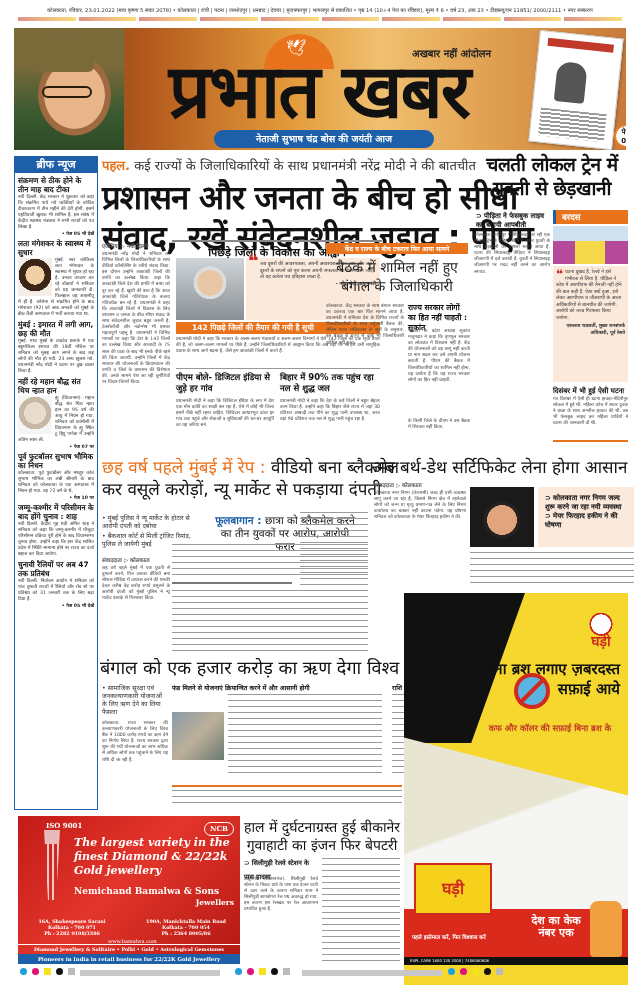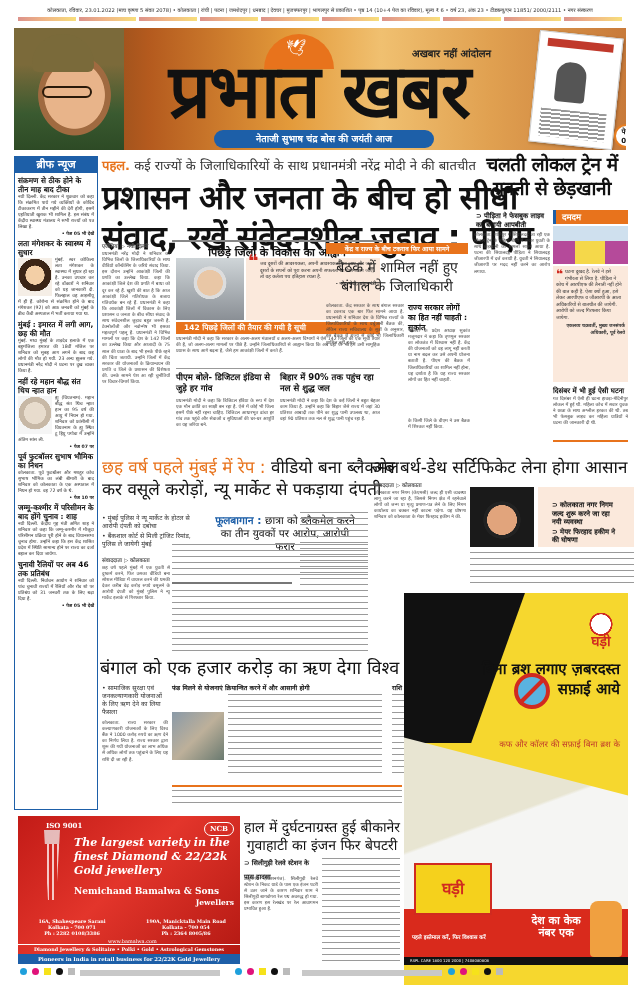--- a/index.html
+++ b/index.html
@@ -41,54 +41,54 @@
   .byline { left: 102px; top: 242px; font-size: 5.5px; font-weight: bold; color: #555; }
   .textcol { font-size: 4.6px; line-height: 6.1px; color: #444; text-align: justify; overflow: hidden; }
   .lines { background: repeating-linear-gradient(180deg,#9a9a9a 0 1.2px,transparent 1.2px 6px); }
 
   .boxdev { left: 172px; top: 240px; width: 210px; height: 196px; border-top: 2px solid #888; }
   .boxdev-title { font-weight: bold; font-size: 11px; text-align: center; margin-top: 2px; }
   .modi { position: absolute; left: 4px; top: 16px; width: 68px; height: 62px; background: radial-gradient(circle at 50% 40%,#e9c7a6 0 25%,#ddd 26% 32%,transparent 33%), linear-gradient(180deg,#cfd5d8,#8a8f95); }
   .quote { position: absolute; left: 74px; top: 16px; width: 134px; height: 62px; background: #fbe9dc; font-size: 4.8px; line-height: 6.5px; padding: 3px 4px 3px 14px; color: #333; }
   .quote .qm { position: absolute; left: 2px; top: 0; color: #d02a20; font-size: 18px; font-weight: bold; }
   .quote .qa { text-align: right; font-weight: bold; }
-  .orangebar { position: absolute; left: 4px; top: 80px; width: 204px; height: 12px; background: #e8731c; color: #fff; font-size: 7.5px; font-weight: bold; line-height: 12px; padding-left: 8px; }
+  .orangebar { position: absolute; left: 4px; top: 80px; width: 204px; height: 12px; background: #e8731c; color: #fff; font-size: 7.5px; font-weight: bold; line-height: 12px; padding-left: 16px; }
   .sub1 { position: absolute; top: 130px; width: 98px; font-weight: bold; font-size: 8.5px; line-height: 11px; }
   .orangehdr { left: 326px; top: 243px; width: 142px; height: 11px; background: #e8731c; color: #fff; font-size: 6.3px; font-weight: bold; text-align: center; line-height: 11px; }
   .bengal-head { left: 326px; top: 258px; width: 142px; font-size: 14px; line-height: 19px; text-align: center; color: #222; }
   .rhead { left: 408px; top: 303px; width: 62px; font-size: 7.6px; line-height: 10px; font-weight: bold; }
 
   .rtitle { left: 472px; top: 152px; width: 160px; font-size: 19px; line-height: 24px; text-align: center; font-weight: bold; letter-spacing: -0.5px; }
   .rbul { font-weight: bold; font-size: 6.8px; line-height: 8.5px; }
   .dumdum { left: 553px; top: 210px; width: 75px; height: 14px; background: #e8731c; color: #fff; font-size: 8.5px; font-weight: bold; padding-left: 6px; line-height: 14px; border-left: 3px solid #1d5fa8; }
   .train { left: 553px; top: 226px; width: 75px; height: 38px; background: linear-gradient(180deg,#cfe0ee 0 40%,transparent 40%), linear-gradient(90deg,#b54a9a 0 30%,#f5d84a 30% 70%,#b54a9a 70%); }
   .trainq { left: 553px; top: 266px; width: 75px; height: 116px; background: #fbe9dc; padding: 3px; font-size: 4.8px; line-height: 6.5px; color: #333; }
   .trainq .qm { color: #d02a20; font-size: 12px; font-weight: bold; float: left; margin-right: 2px; line-height: 10px; }
 
   .h2row { left: 102px; top: 456px; width: 270px; font-size: 17px; line-height: 22px; white-space: nowrap; }
   .h2row .or { color: #e8731c; }
   .birth { left: 372px; top: 456px; width: 262px; font-size: 17px; line-height: 22px; white-space: nowrap; }
   .mayor { left: 470px; top: 487px; width: 64px; height: 60px; background: radial-gradient(circle at 50% 55%,#e1a47c 0 32%,#222 33% 40%,#1a1a1a 41%); }
-  .mayorbox { left: 538px; top: 487px; width: 96px; height: 60px; background: #fbe9dc; padding: 14px; }
+  .mayorbox { left: 538px; top: 487px; width: 96px; height: 60px; background: #fbe9dc; padding: 7px; }
 
   .phool { left: 210px; top: 514px; width: 150px; font-size: 10.5px; line-height: 13px; text-align: center; }
   .phool .b { color: #1d5fa8; font-weight: bold; }
 
   .wbhead { left: 100px; top: 656px; width: 366px; font-size: 18px; line-height: 24px; white-space: nowrap; }
   .wbsub { left: 172px; top: 683px; width: 210px; font-size: 6.3px; font-weight: bold; }
   .wbsub2 { left: 392px; top: 683px; width: 80px; font-size: 6.3px; font-weight: bold; }
   .wbimg { left: 172px; top: 712px; width: 52px; height: 48px; background: linear-gradient(135deg,#8a9aa8,#bdb09a 50%,#6a7a70); }
   .orangeline { height: 2px; background: #e8731c; }
 
   .ghadi { left: 404px; top: 593px; width: 224px; height: 441px; overflow: hidden; background: #f6d72e; }
   .gblack { position: absolute; left: 0; top: 0; width: 224px; height: 150px; background: #111; clip-path: polygon(0 0,54% 0,30% 100%,0 100%); }
   .shirt { position: absolute; left: 0; top: 130px; width: 224px; height: 242px; background: linear-gradient(160deg,#e8e5d2 0 40%,#f5f5f3 41% 100%); clip-path: polygon(0 6%,100% 30%,100% 100%,0 100%); }
   .ghadi-logo { position: absolute; left: 178px; top: 20px; width: 38px; height: 40px; text-align: center; color: #d02a20; font-weight: 900; font-size: 14px; line-height: 56px; background: radial-gradient(circle at 50% 28%,#fff 0 28%,#d02a20 29% 33%,transparent 34%); }
   .ghadi-h { position: absolute; right: 8px; top: 66px; width: 140px; text-align: right; font-size: 15px; line-height: 20px; font-weight: 900; color: #111; margin-left: 16px; }
-  .ghadi-s { position: absolute; right: 8px; top: 130px; width: 140px; text-align: right; font-size: 8.5px; line-height: 11px; font-weight: normal; color: #c0392b; margin-top: 16px; }
+  .ghadi-s { position: absolute; right: 8px; top: 130px; width: 140px; text-align: center; font-size: 8.5px; line-height: 11px; font-weight: bold; color: #c0392b; }
   .nobrush { position: absolute; left: 110px; top: 80px; width: 36px; height: 36px; border: 4px solid #d02a20; border-radius: 50%; background: #5ab3e0; }
   .nobrush::after { content: ""; position: absolute; left: 12px; top: -4px; width: 4px; height: 36px; background: #d02a20; transform: rotate(45deg); }
   .redband { position: absolute; left: 0; top: 316px; width: 224px; height: 48px; background: #d92a1c; }
   .pack { position: absolute; left: 10px; top: 270px; width: 78px; height: 52px; background: #f5d11c; border: 2px solid #d02a20; color: #d02a20; font-weight: 900; font-size: 16px; text-align: center; line-height: 48px; }
   .desh { position: absolute; left: 120px; top: 322px; width: 64px; color: #fff; font-size: 11px; line-height: 12px; font-weight: bold; text-align: center; }
   .slogan { position: absolute; left: 8px; top: 340px; color: #fff; font-size: 5.5px; font-weight: bold; }
   .hand { position: absolute; left: 186px; top: 308px; width: 32px; height: 56px; background: #f0a040; border-radius: 8px 8px 4px 4px; }
   .gfoot { position: absolute; left: 0; top: 364px; width: 224px; height: 8px; background: #111; color: #fff; font-size: 3.8px; line-height: 8px; padding-left: 6px; white-space: nowrap; }
 
   .jewel { left: 18px; top: 816px; width: 222px; height: 148px; background: linear-gradient(135deg,#c21b17 0%,#e3352b 45%,#b21812 100%); color: #fff; font-family: "DejaVu Serif", serif; overflow: hidden; }
@@ -166,21 +166,21 @@
   <div class="bt">ह्यू (वियतनाम). महान बौद्ध संत थिच न्हात हान का 95 वर्ष की आयु में निधन हो गया. शनिवार को फ्रांसीसी में वियतनाम के ह्यू स्थित टू हियु पगोडा में उन्होंने अंतिम सांस ली.</div>
   <div class="bref">• पेज 07 पर</div>
 
   <div class="bh">पूर्व फुटबॉलर सुभाष भौमिक का निधन</div>
   <div class="bt">कोलकाता. पूर्व फुटबॉलर और मशहूर कोच सुभाष भौमिक का लंबी बीमारी के बाद शनिवार को कोलकाता के एक अस्पताल में निधन हो गया. वह 72 वर्ष के थे.</div>
   <div class="bref">• पेज 10 पर</div>
 
   <div class="bh">जम्मू-कश्मीर में परिसीमन के बाद होंगे चुनाव : शाह</div>
   <div class="bt">नयी दिल्ली. केंद्रीय गृह मंत्री अमित शाह ने शनिवार को कहा कि जम्मू-कश्मीर में मौजूदा परिसीमन प्रक्रिया पूरी होने के बाद विधानसभा चुनाव होगा. उन्होंने कहा कि इस केंद्र शासित प्रदेश में स्थिति सामान्य होने पर राज्य का दर्जा बहाल कर दिया जायेगा.</div>
 
-  <div class="bh">चुनावी रैलियों पर अब 46 तक प्रतिबंध</div>
+  <div class="bh">चुनावी रैलियों पर अब 47 तक प्रतिबंध</div>
   <div class="bt">नयी दिल्ली. निर्वाचन आयोग ने शनिवार को पांच चुनावी राज्यों में रैलियों और रोड शो पर प्रतिबंध को 31 जनवरी तक के लिए बढ़ा दिया है.</div>
   <div class="bref">• पेज 05 भी देखें</div>
 </div>
 
 <div class="abs kicker"><span class="k1">पहल.</span><span> कई राज्यों के जिलाधिकारियों के साथ प्रधानमंत्री नरेंद्र मोदी ने की बातचीत</span></div>
 <div class="abs headline1">
   <div>प्रशासन और जनता के बीच हो सीधा</div>
   <div>संवाद, रखें संवेदनशील जुड़ाव : पीएम</div>
 </div>
 <div class="abs byline">एजेंसियां ▷ नयी दिल्ली</div>
@@ -206,21 +206,21 @@
 <div class="abs orangehdr">केंद्र व राज्य के बीच टकराव फिर आया सामने</div>
 <div class="abs bengal-head">बैठक में शामिल नहीं हुए बंगाल के जिलाधिकारी</div>
 <div class="abs textcol" style="left:326px;top:303px;width:78px;height:134px;">कोलकाता. केंद्र सरकार के साथ बंगाल सरकार का टकराव एक बार फिर सामने आया है. प्रधानमंत्री ने शनिवार देश के विभिन्न राज्यों के जिलाधिकारियों के साथ वर्चुअली बैठक की, लेकिन राज्य सचिवालय के सूत्रों के अनुसार, इस बैठक में राज्य से कोई भी जिलाधिकारी शामिल नहीं हुआ.</div>
 <div class="abs rhead">राज्य सरकार लोगों का हित नहीं चाहती : सुकांत</div>
 <div class="abs textcol" style="left:408px;top:328px;width:62px;height:80px;">भाजपा के प्रदेश अध्यक्ष सुकांत मजूमदार ने कहा कि तृणमूल सरकार का लोकतंत्र में विश्वास नहीं है. केंद्र की योजनाओं को वह लागू नहीं करती या नाम बदल कर उसे अपनी योजना बताती है. पीएम की बैठक में जिलाधिकारियों का शामिल नहीं होना, यह दर्शाता है कि यह राज्य सरकार लोगों का हित नहीं चाहती.</div>
 <div class="abs textcol" style="left:408px;top:418px;width:62px;height:18px;">के किसी जिले के डीएम ने उस बैठक में शिरकत नहीं किया.</div>
 
 <div class="abs rtitle">चलती लोकल ट्रेन में युवती से छेड़खानी</div>
 <div class="abs rbul" style="left:476px;top:212px;width:74px;">⊃ <span>पीड़िता ने फेसबुक लाइव कर बतायी आपबीती</span></div>
 <div class="abs textcol" style="left:474px;top:232px;width:76px;height:208px;">कोलकाता. शांतिपुर में सियालदह जा रही एक लोकल ट्रेन के महिला बोगी में सवार युवती के साथ छेड़खानी का मामला सामने आया है. पटना की सियालदह पीड़िता ने सियालदह जीआरपी में दर्ज करायी है. युवती ने सियालदह जीआरपी पर मदद नहीं करने का आरोप लगाया.</div>
-<div class="abs dumdum">दमदम</div>
+<div class="abs dumdum">बरदस</div>
 <div class="abs train"></div>
 <div class="abs trainq">
   <span class="qm">❝</span>
   <span>घटना दुखद है. रेलवे ने इसे गंभीरता से लिया है. पीड़िता ने कोच में आरपीएफ की तैनाती नहीं होने की बात कही है. ऐसा क्यों हुआ, इसे लेकर आरपीएफ व जीआरपी के आला अधिकारियों से बातचीत की जायेगी. आरोपी को जल्द गिरफ्तार किया जायेगा.</span>
   <div style="font-weight:bold;text-align:right;margin-top:2px;">एकलव्य चक्रवर्ती, मुख्य जनसंपर्क अधिकारी, पूर्व रेलवे</div>
 </div>
 <div class="abs" style="left:553px;top:386px;width:75px;font-size:7px;font-weight:bold;">दिसंबर में भी हुई ऐसी घटना</div>
 <div class="abs textcol" style="left:553px;top:396px;width:75px;height:42px;">गत दिसंबर में ऐसी ही घटना हावड़ा-मेदिनीपुर लोकल में हुई थी. महिला कोच में सवार युवक ने छात्रा के साथ अश्लील हरकत की थी. तब भी फेसबुक लाइव कर महिला यात्रियों ने घटना की जानकारी दी थी.</div>
 <div class="abs orangeline" style="left:553px;top:440px;width:75px;"></div>
 

